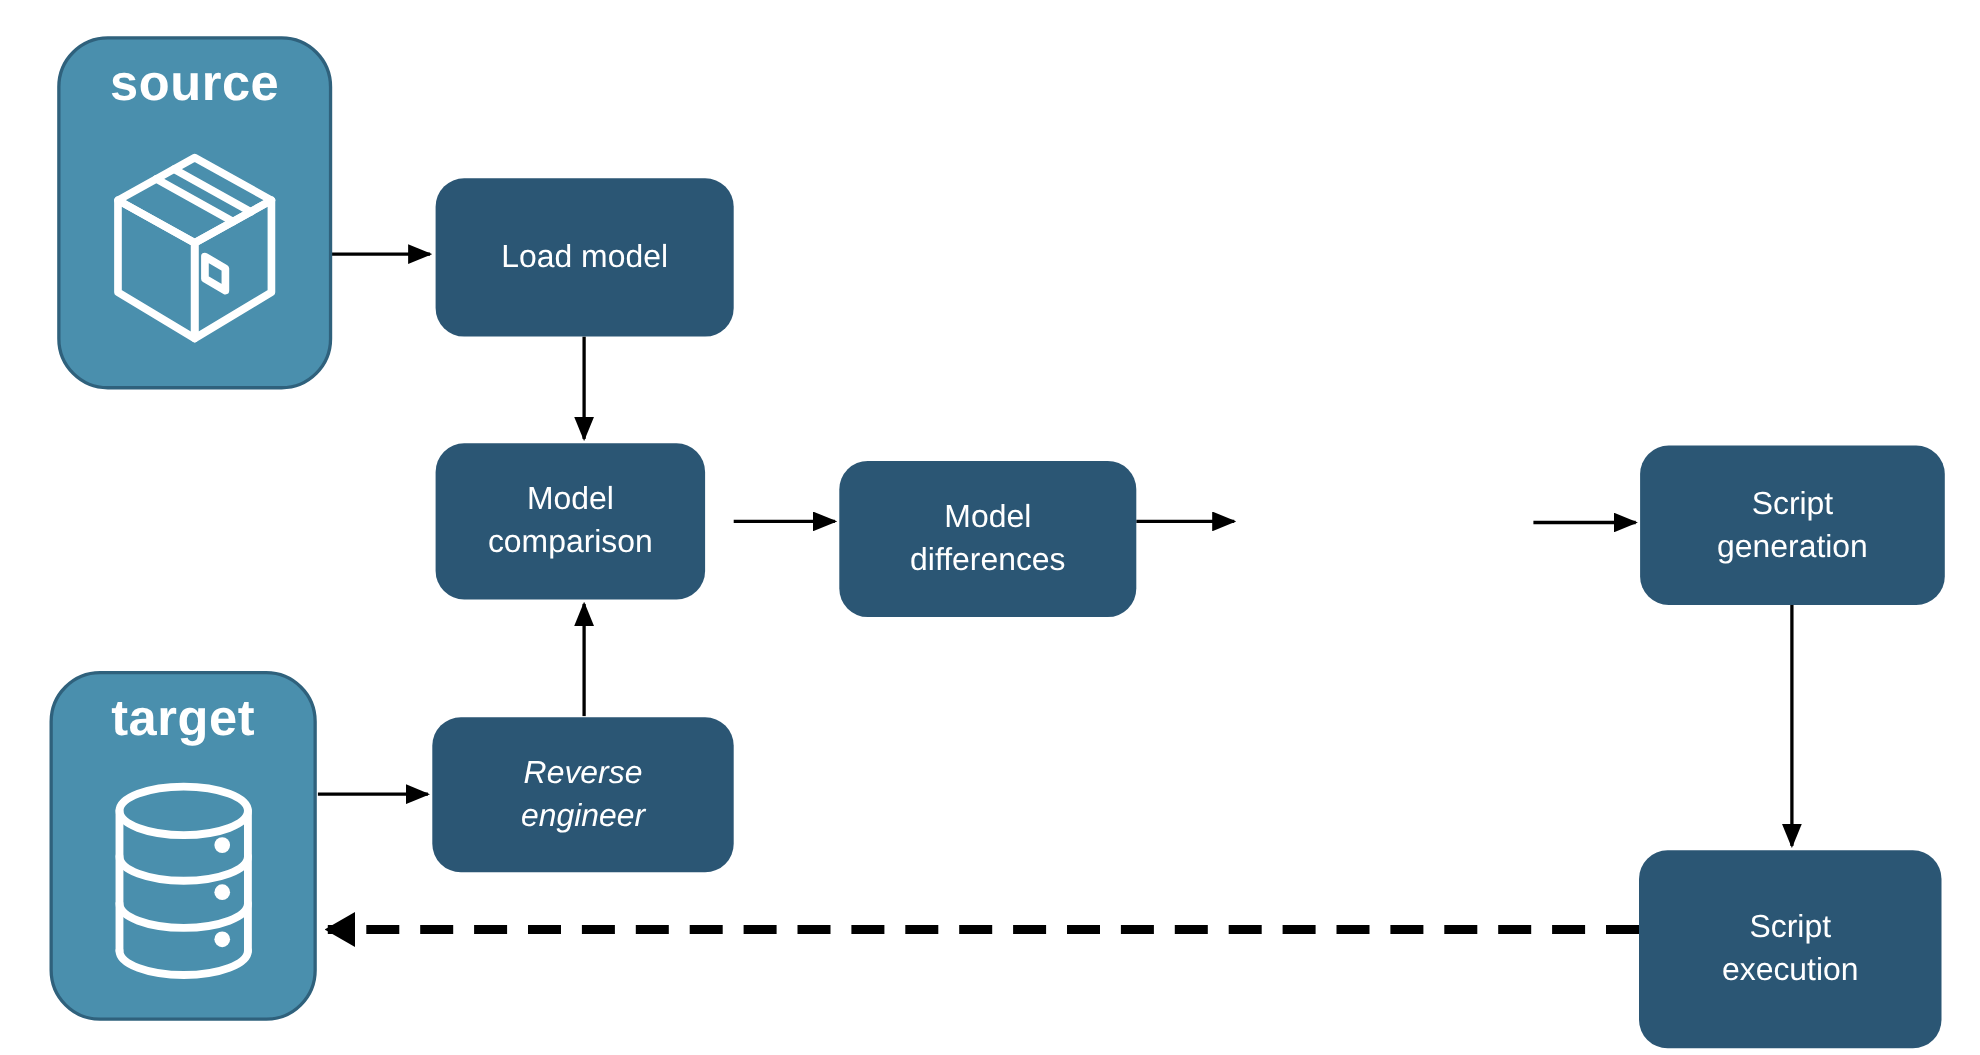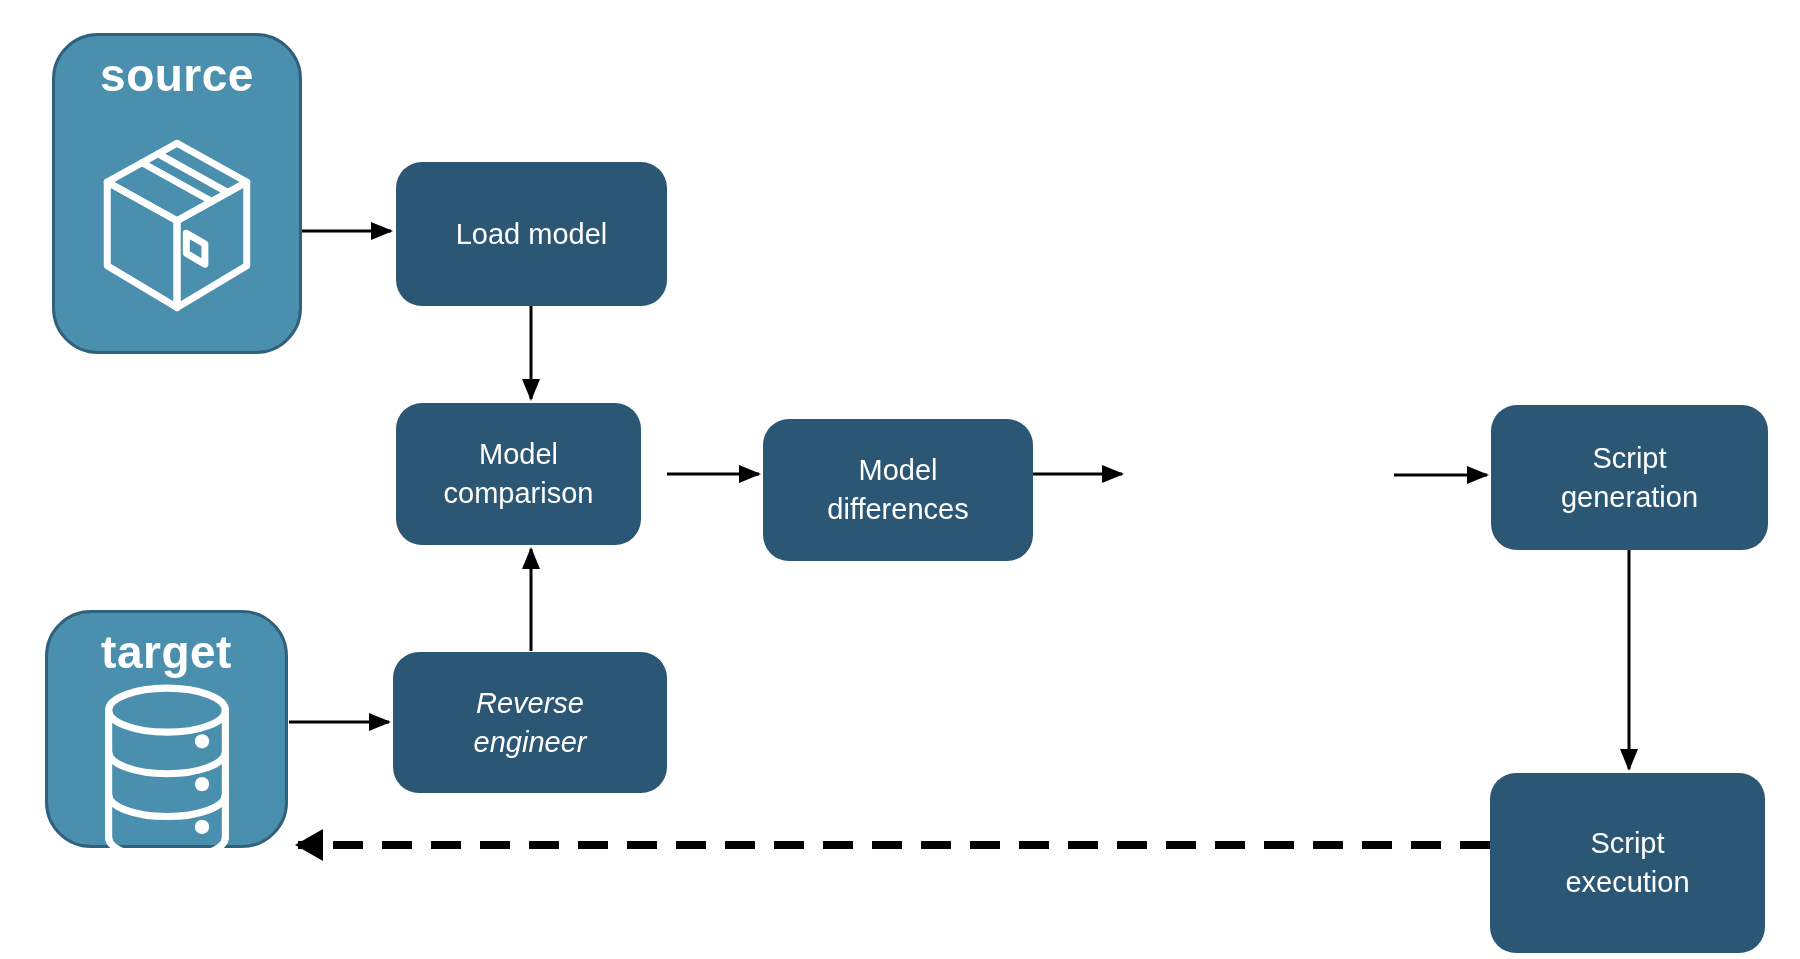--- a/index.html
+++ b/index.html
@@ -29,21 +29,21 @@
     display:flex; flex-direction:column; align-items:center;
   }
   .ep-label {
     color:var(--label-text,#ffffff); font-weight:700; font-size:46px;
     margin-top:12px; letter-spacing:0.5px;
   }
   .ep-iconwrap { flex:1; display:flex; align-items:center; justify-content:center; width:100%; }
   .ep-icon { display:block; }
 
   #ep-source { left:28px;  top:33px;  width:250px; height:321px;margin-left:24px; }
-  #ep-target { left:45px;  top:610px; width:243px; height:238px; }
+  #ep-target { left:45px;  top:610px; width:243px; height:318px; }
   #n-load    { left:396px; top:162px; width:271px; height:144px; }
   #n-comp    { left:396px; top:403px; width:245px; height:142px; }
   #n-diff    { left:763px; top:403px; width:270px; height:142px;margin-top:16px; }
   #n-plan    { left:1126px;top:402px; width:268px; height:143px; }
   #n-gen     { left:1491px;top:405px; width:277px; height:145px; }
   #n-rev     { left:393px; top:652px; width:274px; height:141px;font-style:italic; }
   #n-exec    { left:1490px;top:773px; width:275px; height:180px; }
 </style>
 </head>
 <body>

